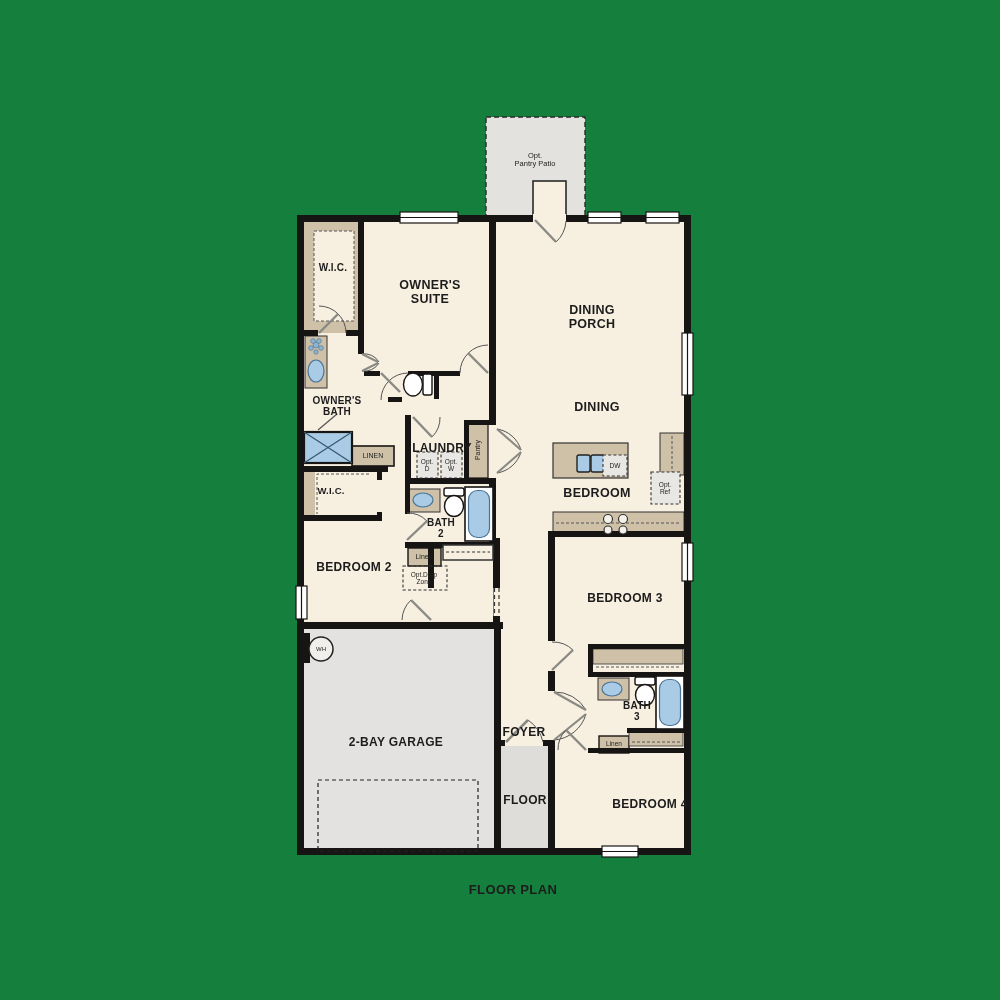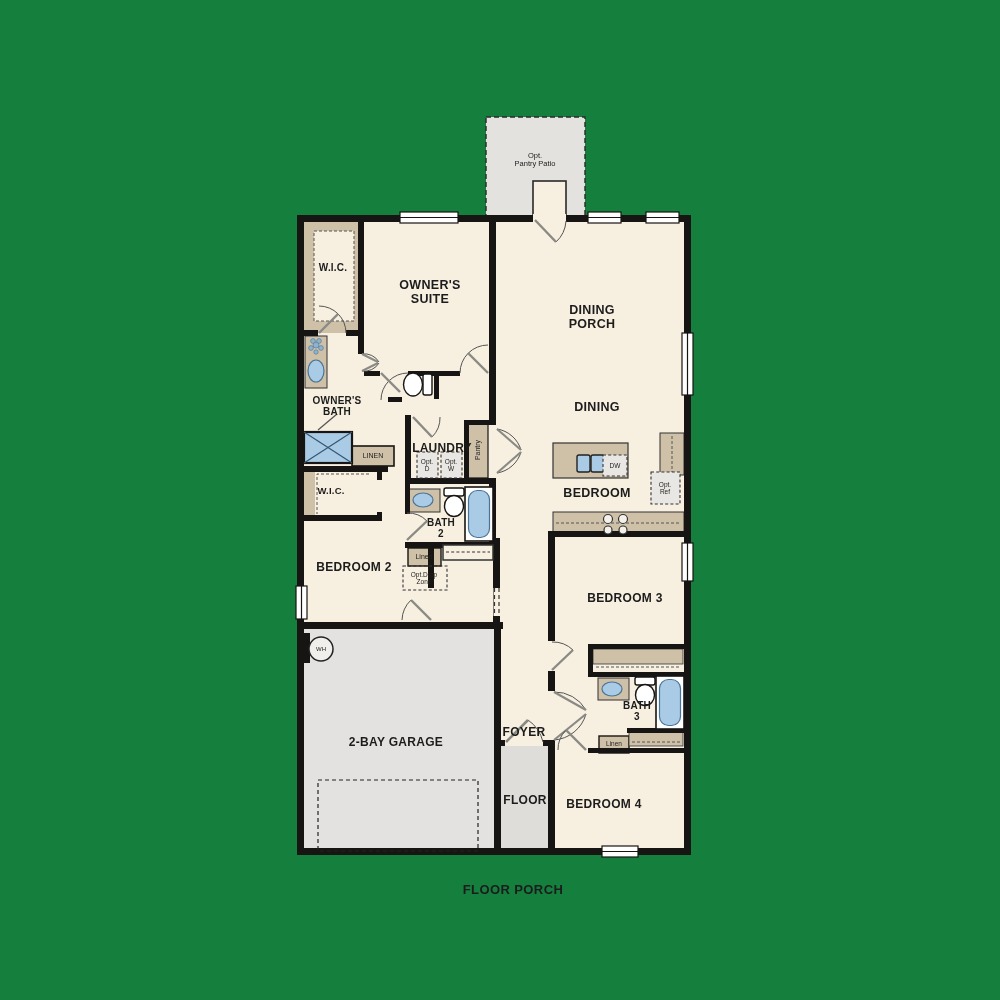--- a/index.html
+++ b/index.html
@@ -299,21 +299,21 @@
 <div class="lbl room" style="left:354px;top:567px;">
   <span>BEDROOM 2</span>
 </div>
 <div class="lbl room" style="left:625px;top:598px;">
   <span>BEDROOM 3</span>
 </div>
 <div class="lbl room-sm" style="left:637px;top:712px;font-size:10px;">
   <span>BATH</span>
       <span>3</span>
 </div>
-<div class="lbl room" style="left:604px;top:804px;">
+<div class="lbl room" style="left:650px;top:804px;">
   <span>BEDROOM 4</span>
 </div>
 <div class="lbl room" style="left:524px;top:732px;">
   <span>FOYER</span>
 </div>
 <div class="lbl room" style="left:525px;top:800px;">
   <span>FLOOR</span>
 </div>
 <div class="lbl room" style="left:396px;top:742px;">
   <span>2-BAY GARAGE</span>
@@ -348,16 +348,16 @@
       <span>Zone</span>
 </div>
 <div class="lbl tiny" style="left:614px;top:744px;font-size:6.5px;">
   <span>Linen</span>
 </div>
 <div class="lbl tiny" style="left:321px;top:649px;font-size:6px;">
   <span>WH</span>
 </div>
 
 <div class="lbl title" style="left:513px;top:890px;">
-  <span>FLOOR PORCH</span>
+  <span>FLOOR PLAN</span>
 </div>
 
 </div>
 
 </body></html>

